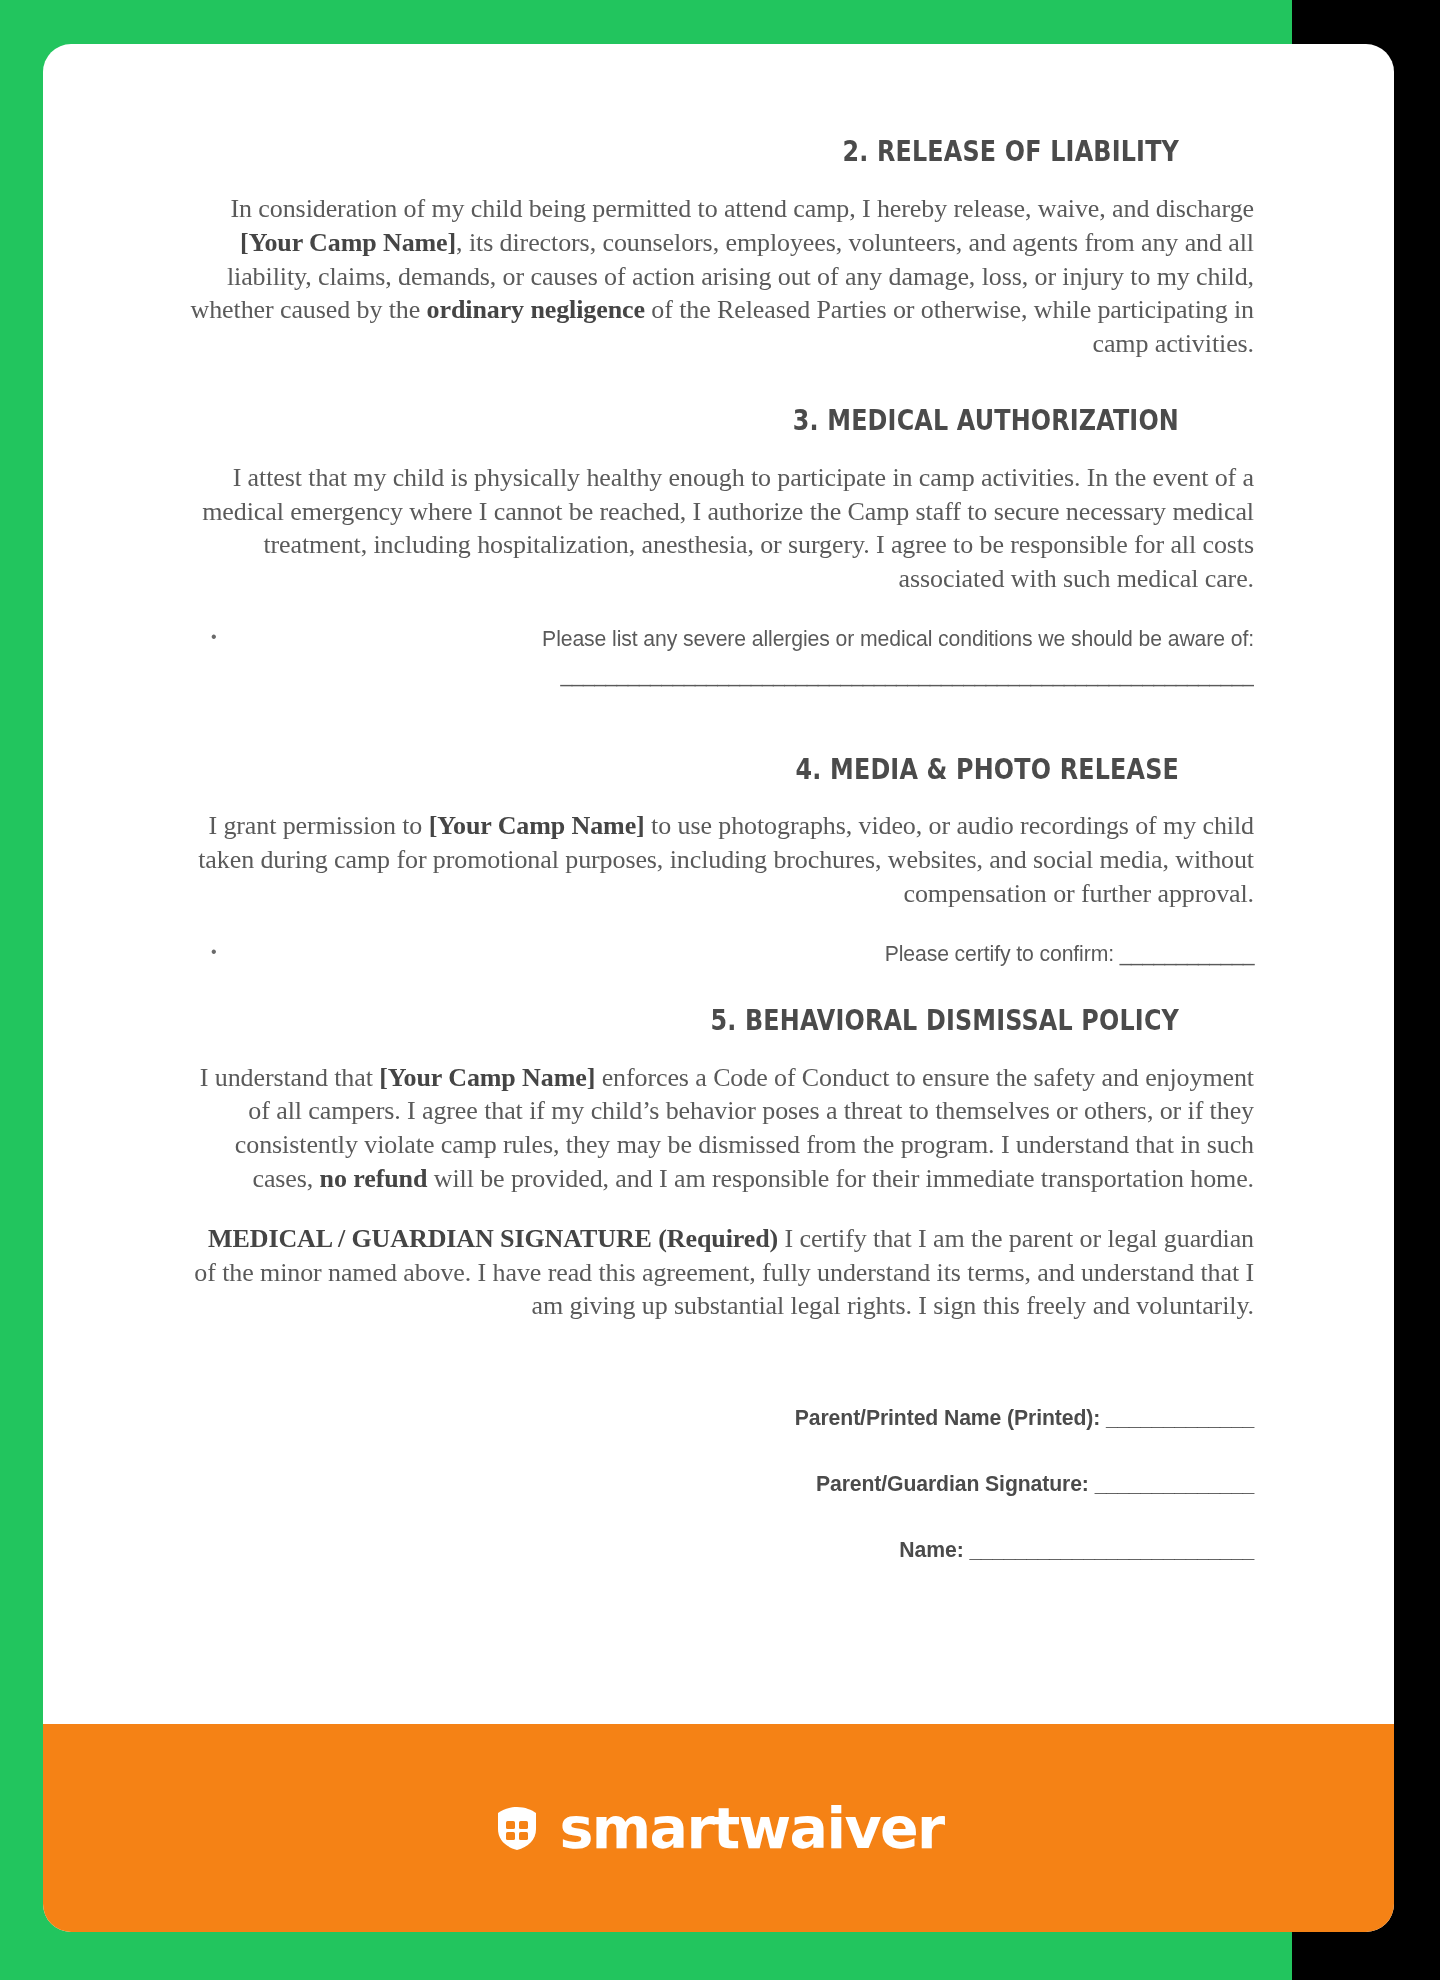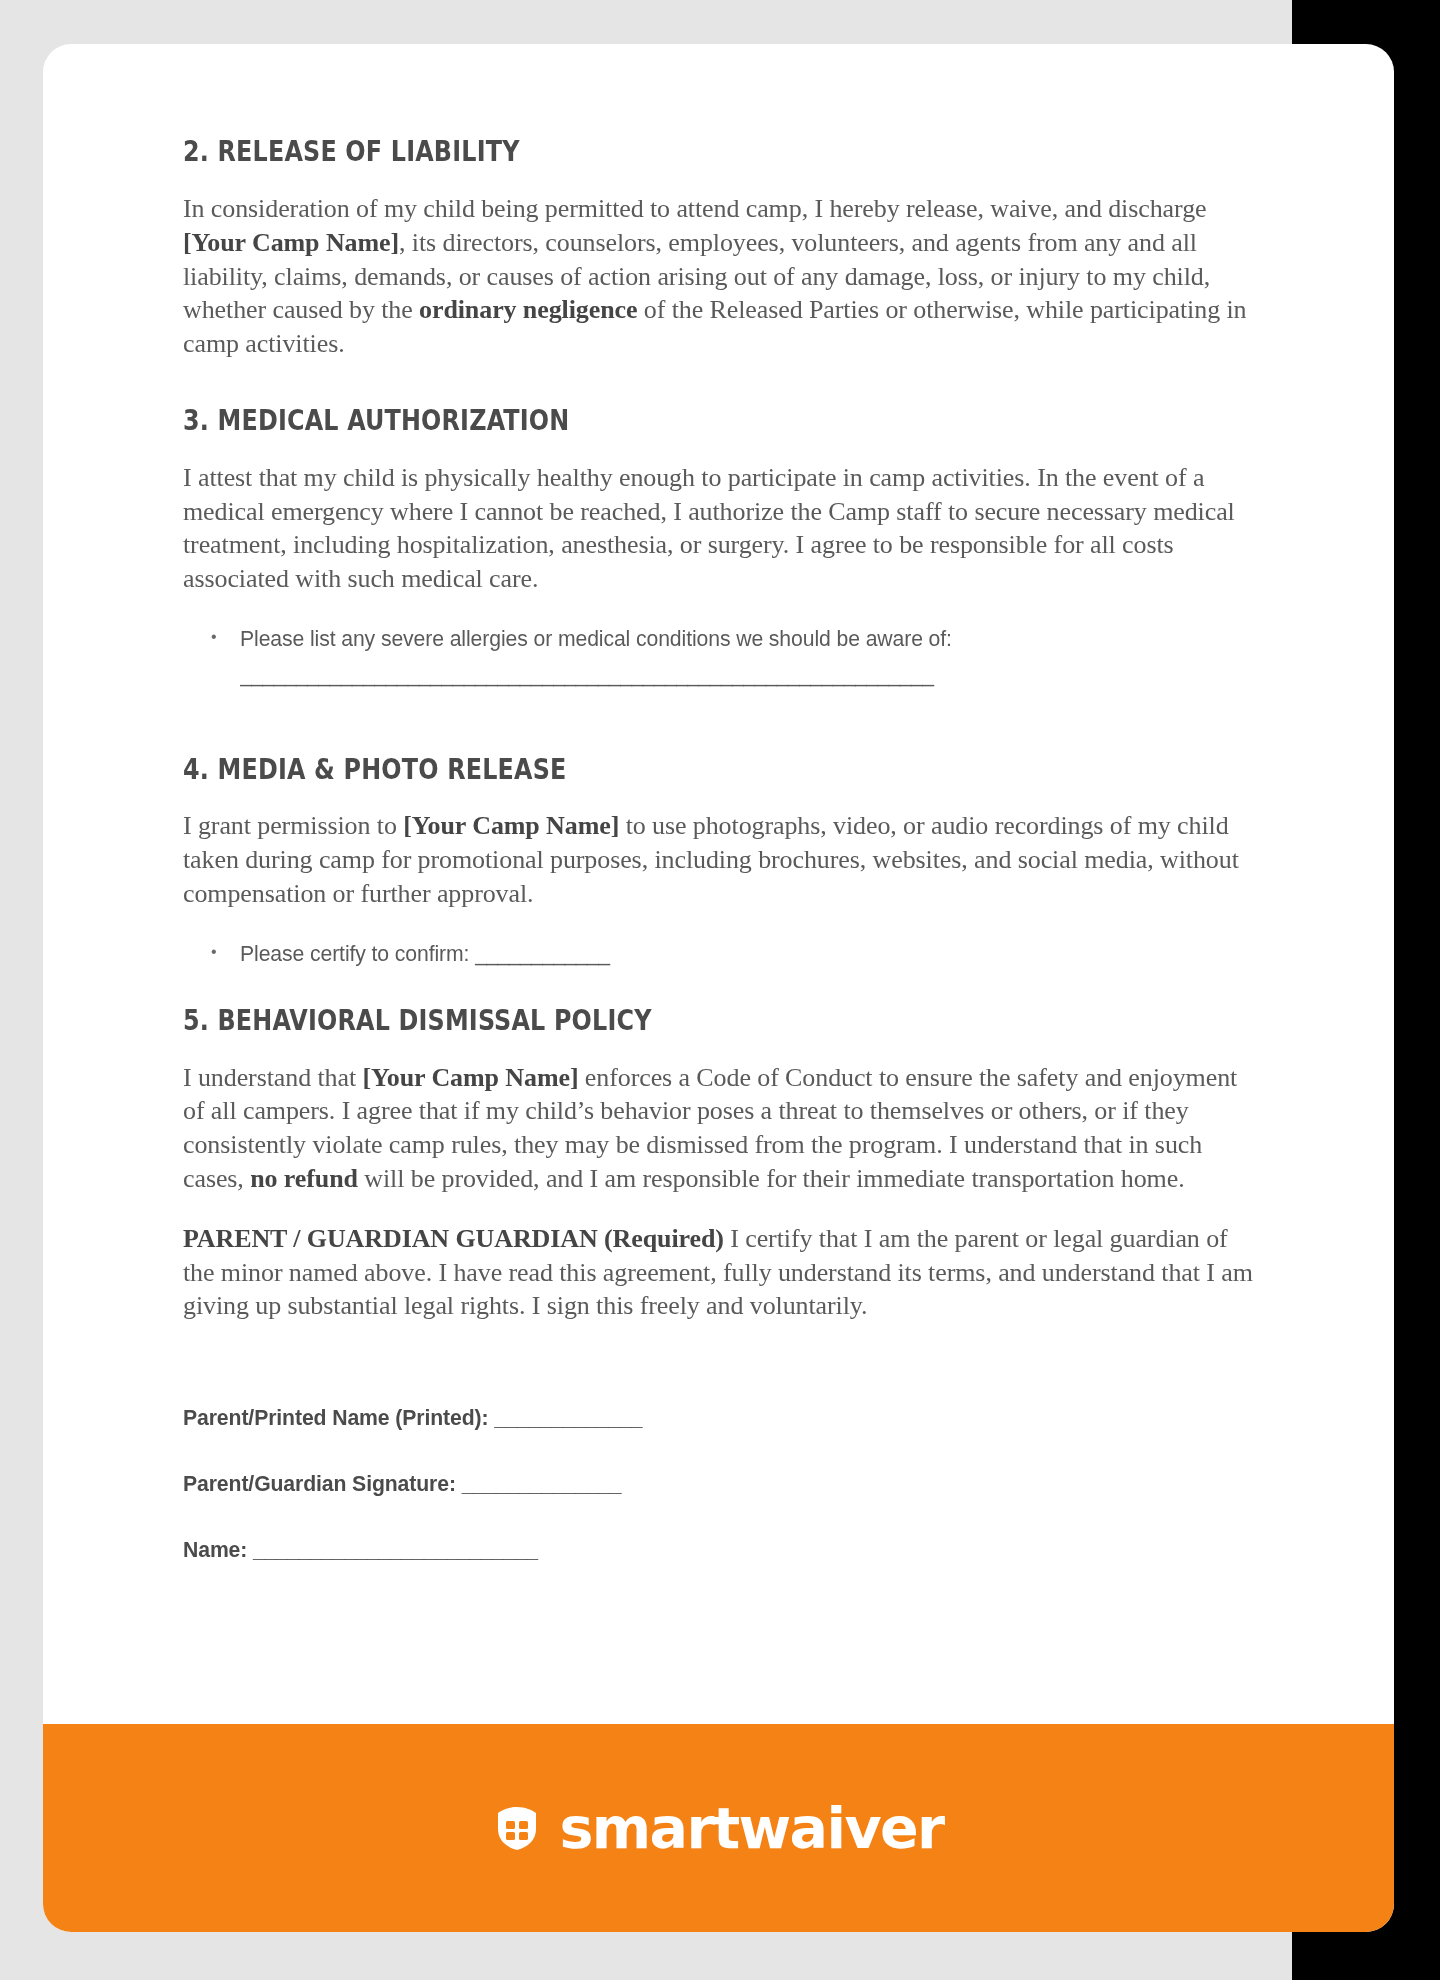--- a/index.html
+++ b/index.html
@@ -8,24 +8,25 @@
     width: 1440px;
     height: 1980px;
     background: #000000;
     font-family: "Liberation Sans", sans-serif;
   }
 
   .page-backdrop {
     position: relative;
     width: 1292px;
     height: 1980px;
-    background: #e5e5e5;
+    background: #22c55e;
     display: flex;
     justify-content: center;
     align-items: flex-start;
+    text-align: right;
   }
 
   .paper {
     position: absolute;
     left: 43px;
     top: 44px;
     width: 1351px;
     height: 1888px;
     background: #ffffff;
     border-radius: 28px;
@@ -202,21 +203,21 @@
         </ul>
       </div>
 
       <div class="section-block" style="">
         <div class="section-heading">5. BEHAVIORAL DISMISSAL POLICY</div>
         <p class="body-text">
           <span>I understand that </span><b>[Your Camp Name]</b><span> enforces a Code of Conduct to ensure the safety and enjoyment of all campers. I agree that if my child’s behavior poses a threat to themselves or others, or if they consistently violate camp rules, they may be dismissed from the program. I understand that in such cases, </span><b>no refund</b><span> will be provided, and I am responsible for their immediate transportation home.</span>
         </p>
 
         <p class="body-text signature-intro">
-          <b>PARENT / GUARDIAN GUARDIAN (Required)</b><span> I certify that I am the parent or legal guardian of the minor named above. I have read this agreement, fully understand its terms, and understand that I am giving up substantial legal rights. I sign this freely and voluntarily.</span>
+          <b>MEDICAL / GUARDIAN SIGNATURE (Required)</b><span> I certify that I am the parent or legal guardian of the minor named above. I have read this agreement, fully understand its terms, and understand that I am giving up substantial legal rights. I sign this freely and voluntarily.</span>
         </p>
       </div>
 
       <div class="signature-fields">
         <div class="signature-field">
           <span>Parent/Printed Name (Printed): </span><span class="blank">_____________</span>
         </div>
         <div class="signature-field">
           <span>Parent/Guardian Signature: </span><span class="blank">______________</span>
         </div>

